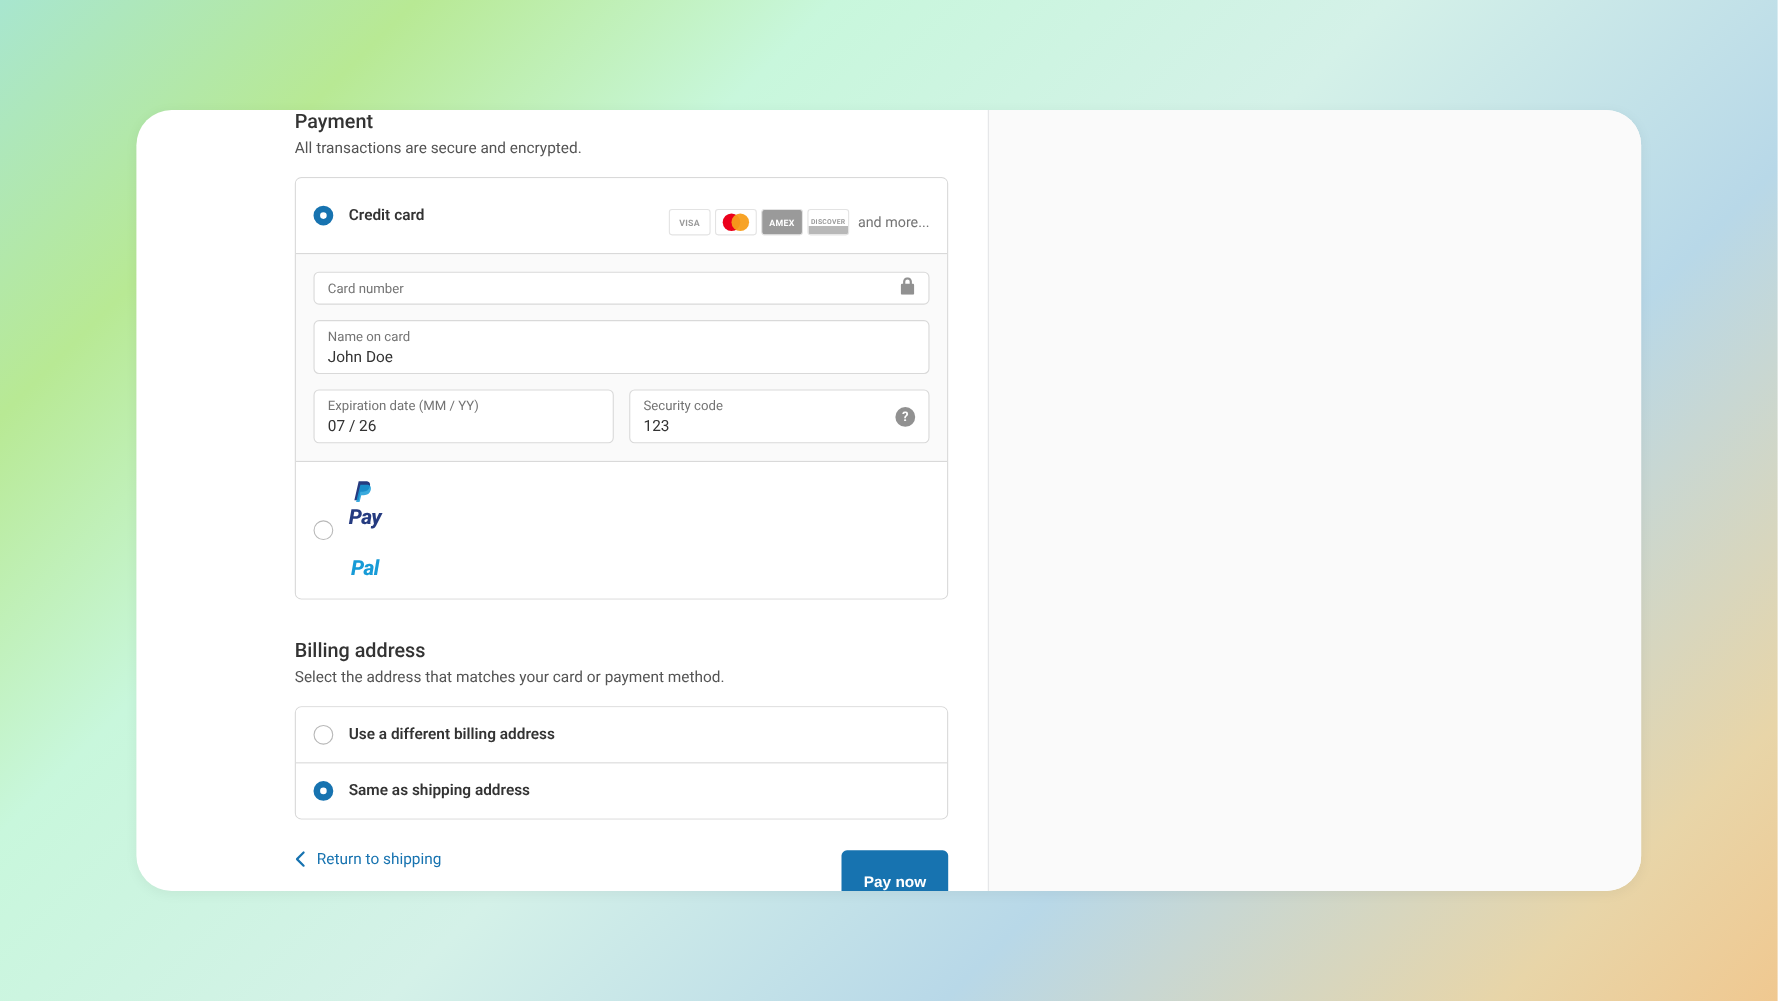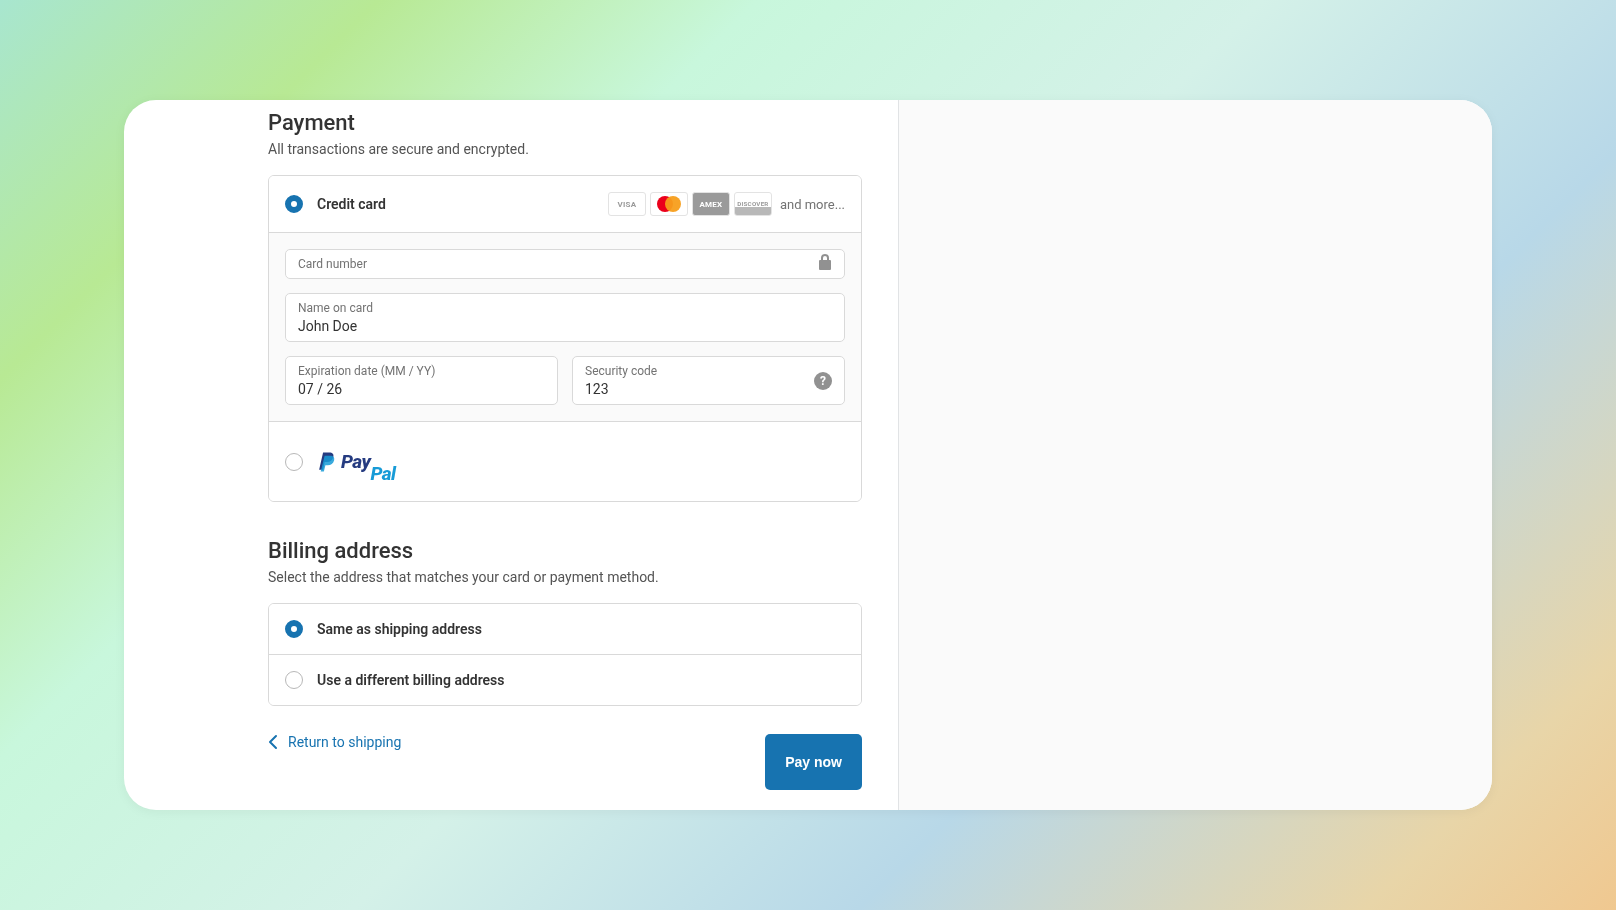--- a/index.html
+++ b/index.html
@@ -27,24 +27,23 @@
     flex: 0 0 775px;
     border-right: 1px solid #e1e3e5;
     padding: 0 36px 30px 144px;
     overflow: hidden;
   }
   .right-col {
     flex: 1;
     background: #fafafa;
   }
   .section-title {
-    font-size: 22px;
+    font-size: 18px;
     font-weight: 500;
     color: #333;
-    margin-top: 10px;
     margin-bottom: 6px;
   }
   .section-subtitle {
     font-size: 14px;
     color: #545454;
     margin-bottom: 18px;
   }
   .option-group {
     border: 1px solid #d9d9d9;
     border-radius: 6px;
@@ -75,20 +74,21 @@
   .option-label {
     font-size: 14px;
     font-weight: 600;
     color: #333;
   }
   .brand-row {
     display: flex;
     align-items: center;
     gap: 4px;
     margin-left: auto;
+    margin-top: 12px;
   }
   .brand-badge {
     width: 38px; height: 24px;
     border: 1px solid #e3e3e3;
     border-radius: 3px;
     background: #fff;
     display: flex;
     align-items: center;
     justify-content: center;
     font-size: 8px;
@@ -157,20 +157,21 @@
     display: flex; align-items: center; justify-content: center;
     position: absolute; right: 12px; top: 50%; transform: translateY(-50%);
   }
   .paypal-logo {
     font-size: 19px;
     font-weight: 800;
     font-style: italic;
     letter-spacing: -0.5px;
     display: inline-flex;
     align-items: center;
+    flex-direction: column;
   }
   .paypal-logo .p1 { color: #253b80; }
   .paypal-logo .p2 { color: #179bd7; margin-top: 24px; }
   .pp-mark { display:inline-block; position:relative; width:20px; height:22px; margin-right:4px; }
   .pp-mark svg { display:block; }
   .billing-section { margin-top: 36px; }
   .footer-row {
     margin-top: 28px;
     display: flex;
     align-items: flex-start;
@@ -262,26 +263,26 @@
         </span>
       </div>
     </div>
 
     <div class="billing-section">
       <h2 class="section-title">Billing address</h2>
       <p class="section-subtitle">Select the address that matches your card or payment method.</p>
 
       <div class="option-group">
         <div class="option-row">
+          <span class="radio"></span>
+          <span class="option-label">Use a different billing address</span>
+        </div>
+        <div class="option-row">
           <span class="radio checked"></span>
           <span class="option-label">Same as shipping address</span>
-        </div>
-        <div class="option-row">
-          <span class="radio"></span>
-          <span class="option-label">Use a different billing address</span>
         </div>
       </div>
     </div>
 
     <div class="footer-row">
       <a href="#" class="return-link">
         <svg viewBox="0 0 10 16">
             <path d="M8 2L2 8l6 6" stroke="#1773b0" stroke-width="2" fill="none" stroke-linecap="round" stroke-linejoin="round"></path>
           </svg>
         <span>Return to shipping</span>

